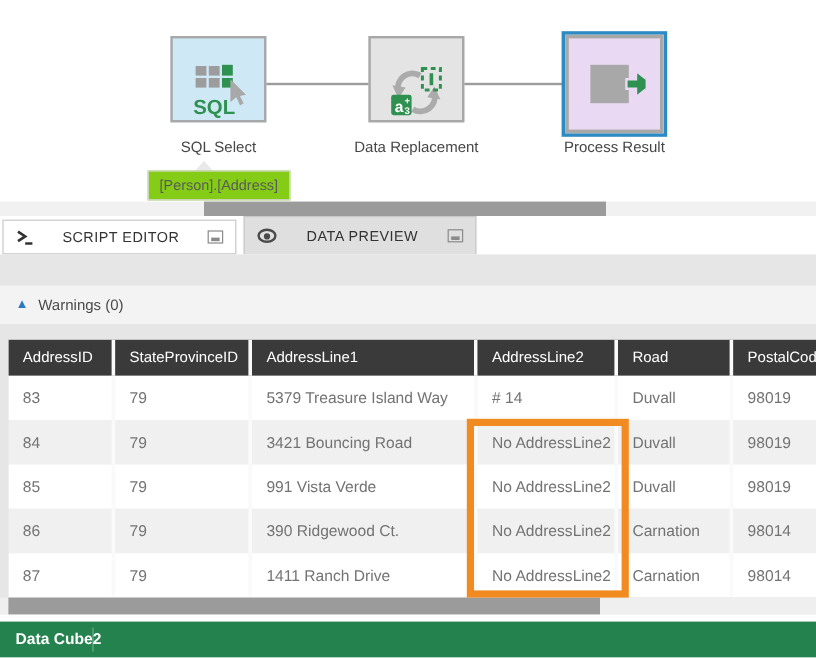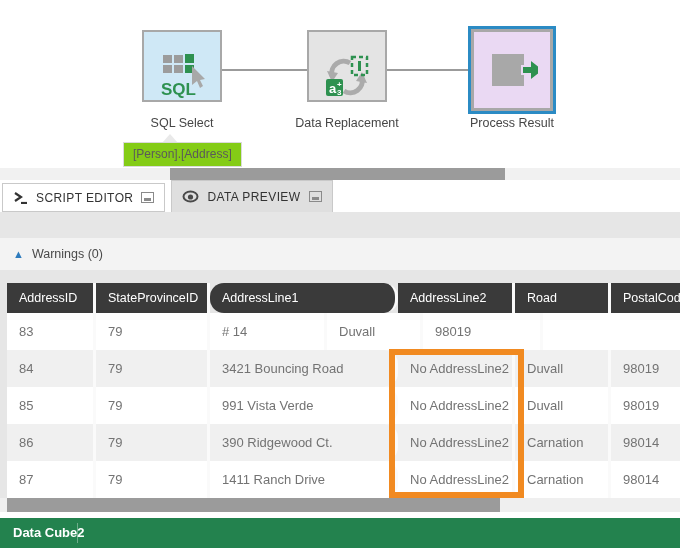--- a/index.html
+++ b/index.html
@@ -30,21 +30,21 @@
     border-left:8px solid transparent; border-right:8px solid transparent;
     border-bottom:9px solid #e9e9e9; }
 
   
   .hscroll-top { position:absolute; left:0; top:168px; width:680px; height:12px; background:#f1f1f1; }
   .hscroll-top .thumb { position:absolute; left:170px; top:0; width:335px; height:12px; background:#9b9b9b; }
 
   
   .tabbar { position:absolute; left:0; top:180px; width:680px; height:32px; background:#fff;
     display:flex; align-items:flex-end; }
-  .tab { display:inline-flex; align-items:center; gap:8px; padding:4px 10px;
+  .tab { display:inline-flex; align-items:center; gap:24px; padding:4px 10px;
     font-size:12px; color:#333; letter-spacing:0.4px; cursor:default; }
   .tab.inactive { height:29px; margin-left:2px; background:#fff; border:1px solid #c9c9c9; }
   .tab.active { height:32px; margin-left:6px; background:#dfdfdf;
     border:1px solid #c9c9c9; border-bottom:none; }
   .winicon { width:13px; height:11px; border:1px solid #8a8a8a; background:transparent; position:relative; }
   .winicon::after { content:""; position:absolute; left:2px; right:2px; bottom:1px; height:3px; background:#8a8a8a; }
 
   
   .panel { position:absolute; left:0; top:212px; width:680px; height:300px; background:#e6e6e6; }
   .warnings { position:absolute; left:0; top:26px; width:680px; height:32px; background:#f3f3f3;
@@ -54,21 +54,21 @@
 
   
   .tablewrap { position:absolute; left:7px; top:71px; width:673px; overflow:hidden; }
   .thead { display:flex; }
   .th { background:#3a3a3a; color:#fff; font-size:12.5px; height:30px; line-height:30px;
     padding-left:12px; border-right:3px solid #fafafa; white-space:nowrap; overflow:hidden; flex:none; }
   .tr { display:flex; height:37px; background:#fff; }
   .tr.alt { background:#f0f0f0; }
   .td { font-size:13px; color:#737373; line-height:37px; padding-left:12px;
     border-right:3px solid #fafafa; white-space:nowrap; overflow:hidden; flex:none; }
-  .c0 { width:89px; } .c1 { width:114px; } .c2 { width:188px;border-radius:14px; }
+  .c0 { width:89px; } .c1 { width:114px; } .c2 { width:188px; }
   .c3 { width:117px; } .c4 { width:96px; } .c5 { width:120px; }
 
   
   .highlight { position:absolute; left:389px; top:137px; width:135px; height:149px;
     border:6px solid #f18a21; pointer-events:none; z-index:5; }
 
   
   .hscroll-bottom { position:absolute; left:0; top:286px; width:680px; height:14px; background:#efefef; }
   .hscroll-bottom .thumb { position:absolute; left:7px; top:0; width:493px; height:14px; background:#9b9b9b; }
 
@@ -177,20 +177,21 @@
         <div class="th c1">StateProvinceID</div>
         <div class="th c2">AddressLine1</div>
         <div class="th c3">AddressLine2</div>
         <div class="th c4">Road</div>
         <div class="th c5">PostalCode</div>
       </div>
     <div>
         <div class="tr">
           <div class="td c0">83</div>
           <div class="td c1">79</div>
+          <div class="td c2">5379 Treasure Island Way</div>
           <div class="td c3"># 14</div>
           <div class="td c4">Duvall</div>
           <div class="td c5">98019</div>
         </div>
         <div class="tr alt">
           <div class="td c0">84</div>
           <div class="td c1">79</div>
           <div class="td c2">3421 Bouncing Road</div>
           <div class="td c3">No AddressLine2</div>
           <div class="td c4">Duvall</div>

